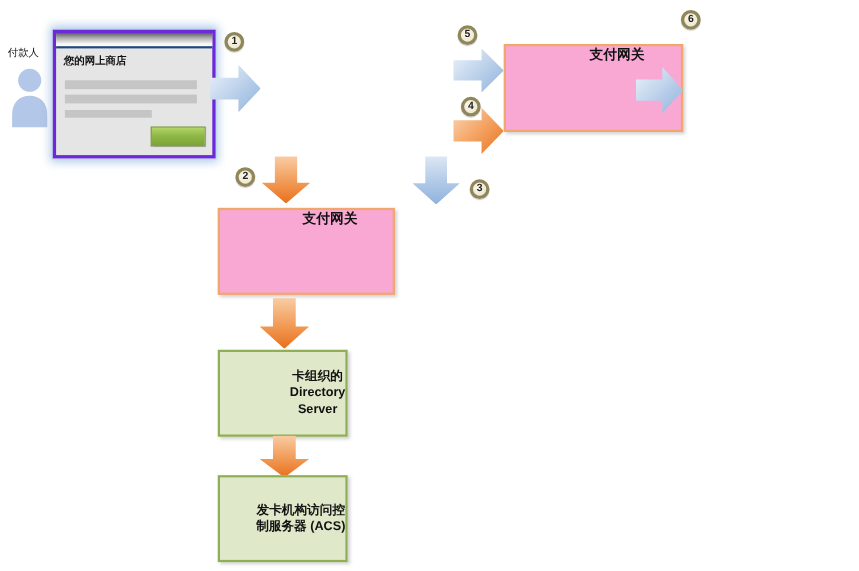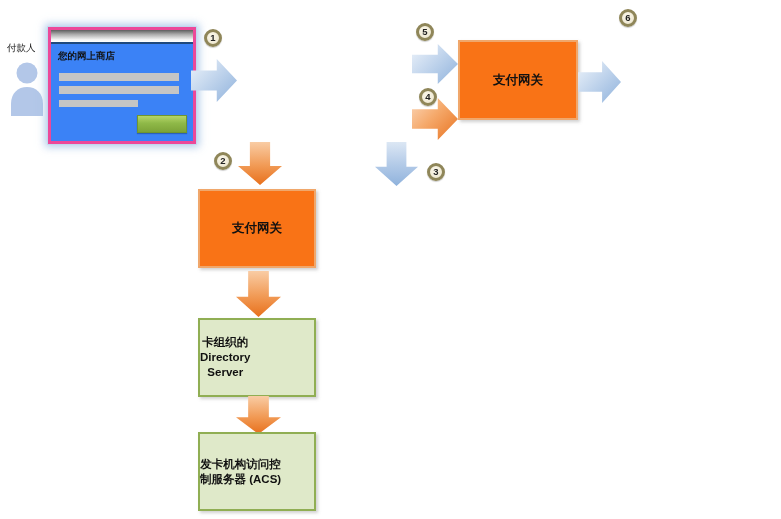--- a/index.html
+++ b/index.html
@@ -3,49 +3,49 @@
 <meta charset="utf-8">
 <style>
   html,body{margin:0;padding:0;background:#fff;}
   #canvas{
     position:relative;width:781px;height:519px;background:#ffffff;overflow:hidden;
     font-family:"Liberation Sans","DejaVu Sans",sans-serif;color:#111;
   }
   .abs{position:absolute;margin-top:16px;}
   
   .window{
-    position:absolute;background:#3b82f6;border:3px solid #ec4899;
+    position:absolute;background:#e5e5e5;border:3px solid #6d28d9;
     box-shadow:0 0 0 1px rgba(190,212,238,.65), 0 0 8px 3px rgba(150,185,225,.75);
   }
   .titlebar{
     height:12px;background:linear-gradient(180deg,#5e5e5e 0%,#a9a9a9 35%,#f4f4f4 80%,#ffffff 100%);
     border-bottom:2px solid #1F497D;
   }
   .titlebar.green{
     height:20px;background:linear-gradient(180deg,#7E9943 0%,#b7c98b 45%,#edf2e0 100%);
     border-bottom:2px solid #5E7A2B;
   }
   .content{position:relative;width:100%;}
   .wtitle{position:absolute;font-size:9.5px;font-weight:bold;white-space:pre-line;line-height:1.15;}
   .pbar{position:absolute;background:#C5C5C5;}
   
   .greenbtn{
     position:absolute;background:linear-gradient(180deg,#B5D56A 0%,#8FB948 45%,#7CA338 100%);
     border:1px solid #6f9630;box-shadow:0 1px 1px rgba(0,0,0,.25);
   }
   
   .obox{
-    position:absolute;background:#f97316;border:2px solid #F0A76B;
+    position:absolute;background:#f9a8d4;border:2px solid #F0A76B;
     box-shadow:2px 2px 3px rgba(120,120,120,.35);
-    display:flex;align-items:center;justify-content:center;
+    display:flex;align-items:flex-start;justify-content:center;padding-left:43px;
   }
   .gbox{
     position:absolute;background:#DFE9C9;border:2px solid #90AE53;
     box-shadow:2px 2px 3px rgba(120,120,120,.35);
-    display:flex;align-items:center;justify-content:flex-start;
+    display:flex;align-items:center;justify-content:flex-end;
   }
   .node-label{font-weight:bold;font-size:12.5px;text-align:center;white-space:pre-line;line-height:1.3;}
   .gbox .node-label{font-size:11.5px;}
   
   .badge{
     position:absolute;width:12px;height:12px;border-radius:50%;
     background:radial-gradient(circle at 40% 35%,#FBF7EA 0%,#EFE9D4 70%,#E3DCC2 100%);
     border:3px solid #8F8659;font-size:9.5px;font-weight:bold;color:#222;
     display:flex;align-items:center;justify-content:center;line-height:1;
     box-shadow:0 1px 1px rgba(0,0,0,.2);

